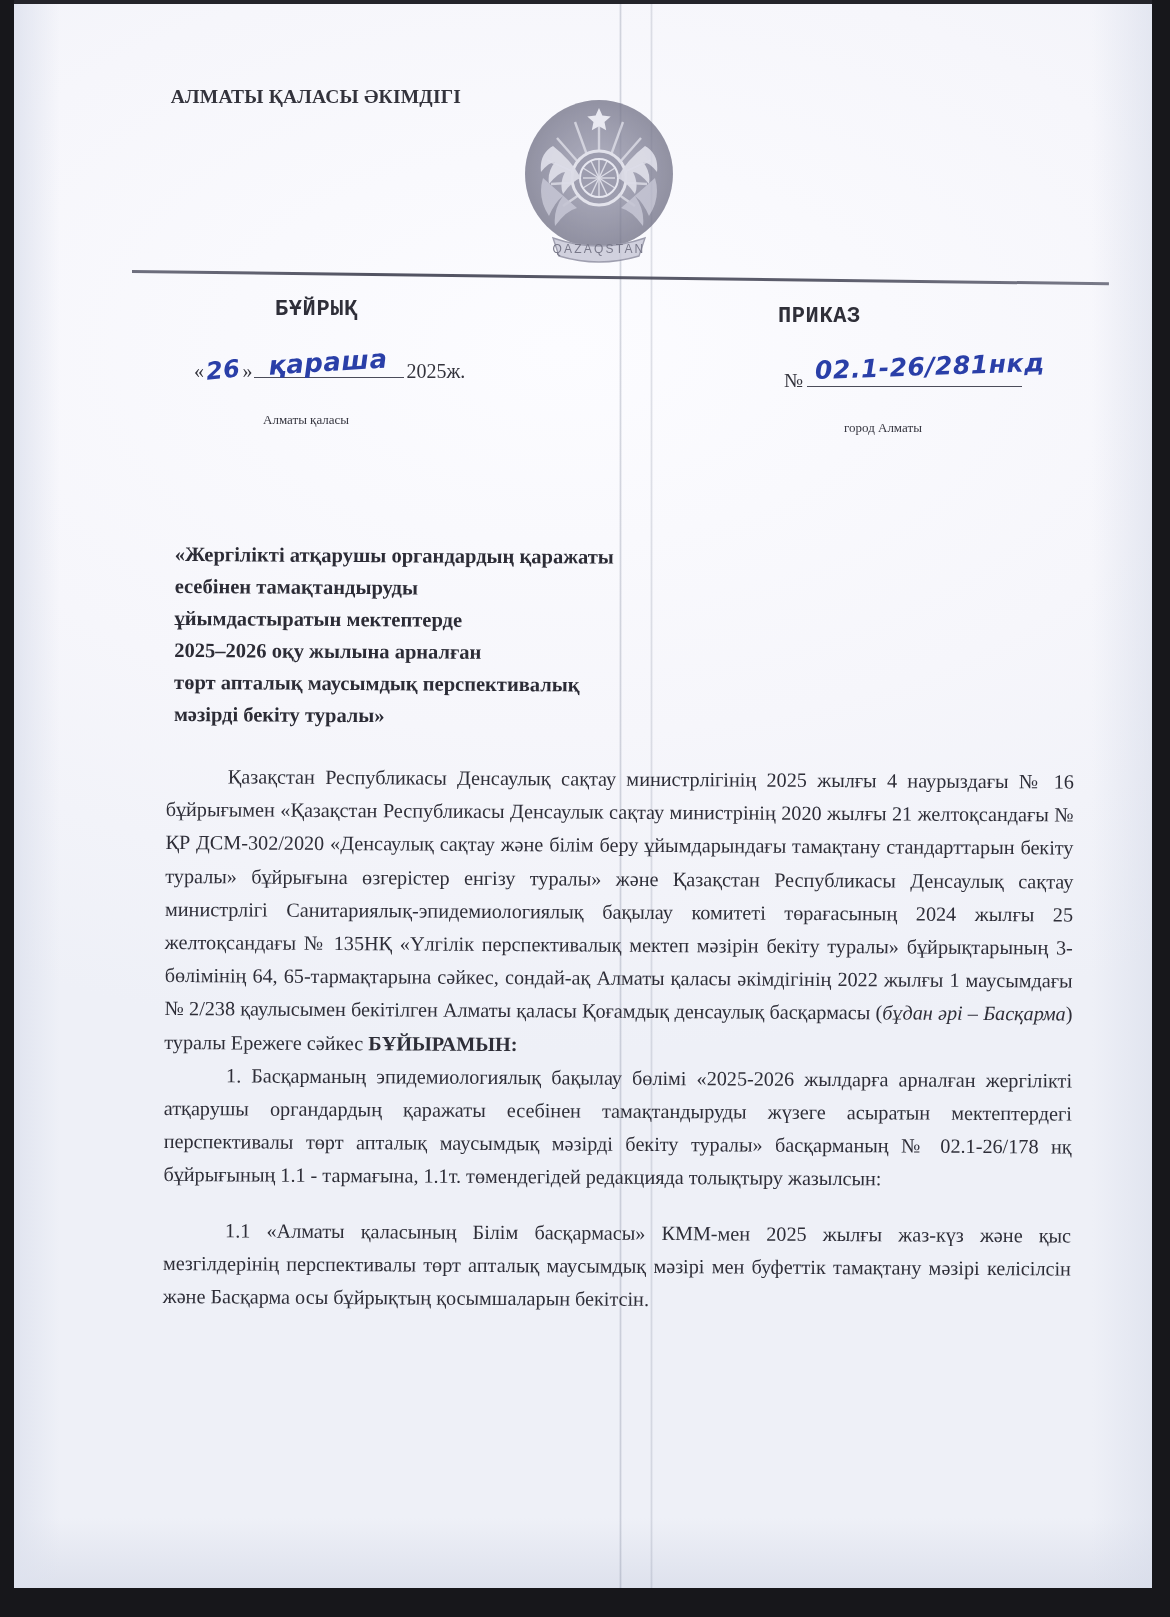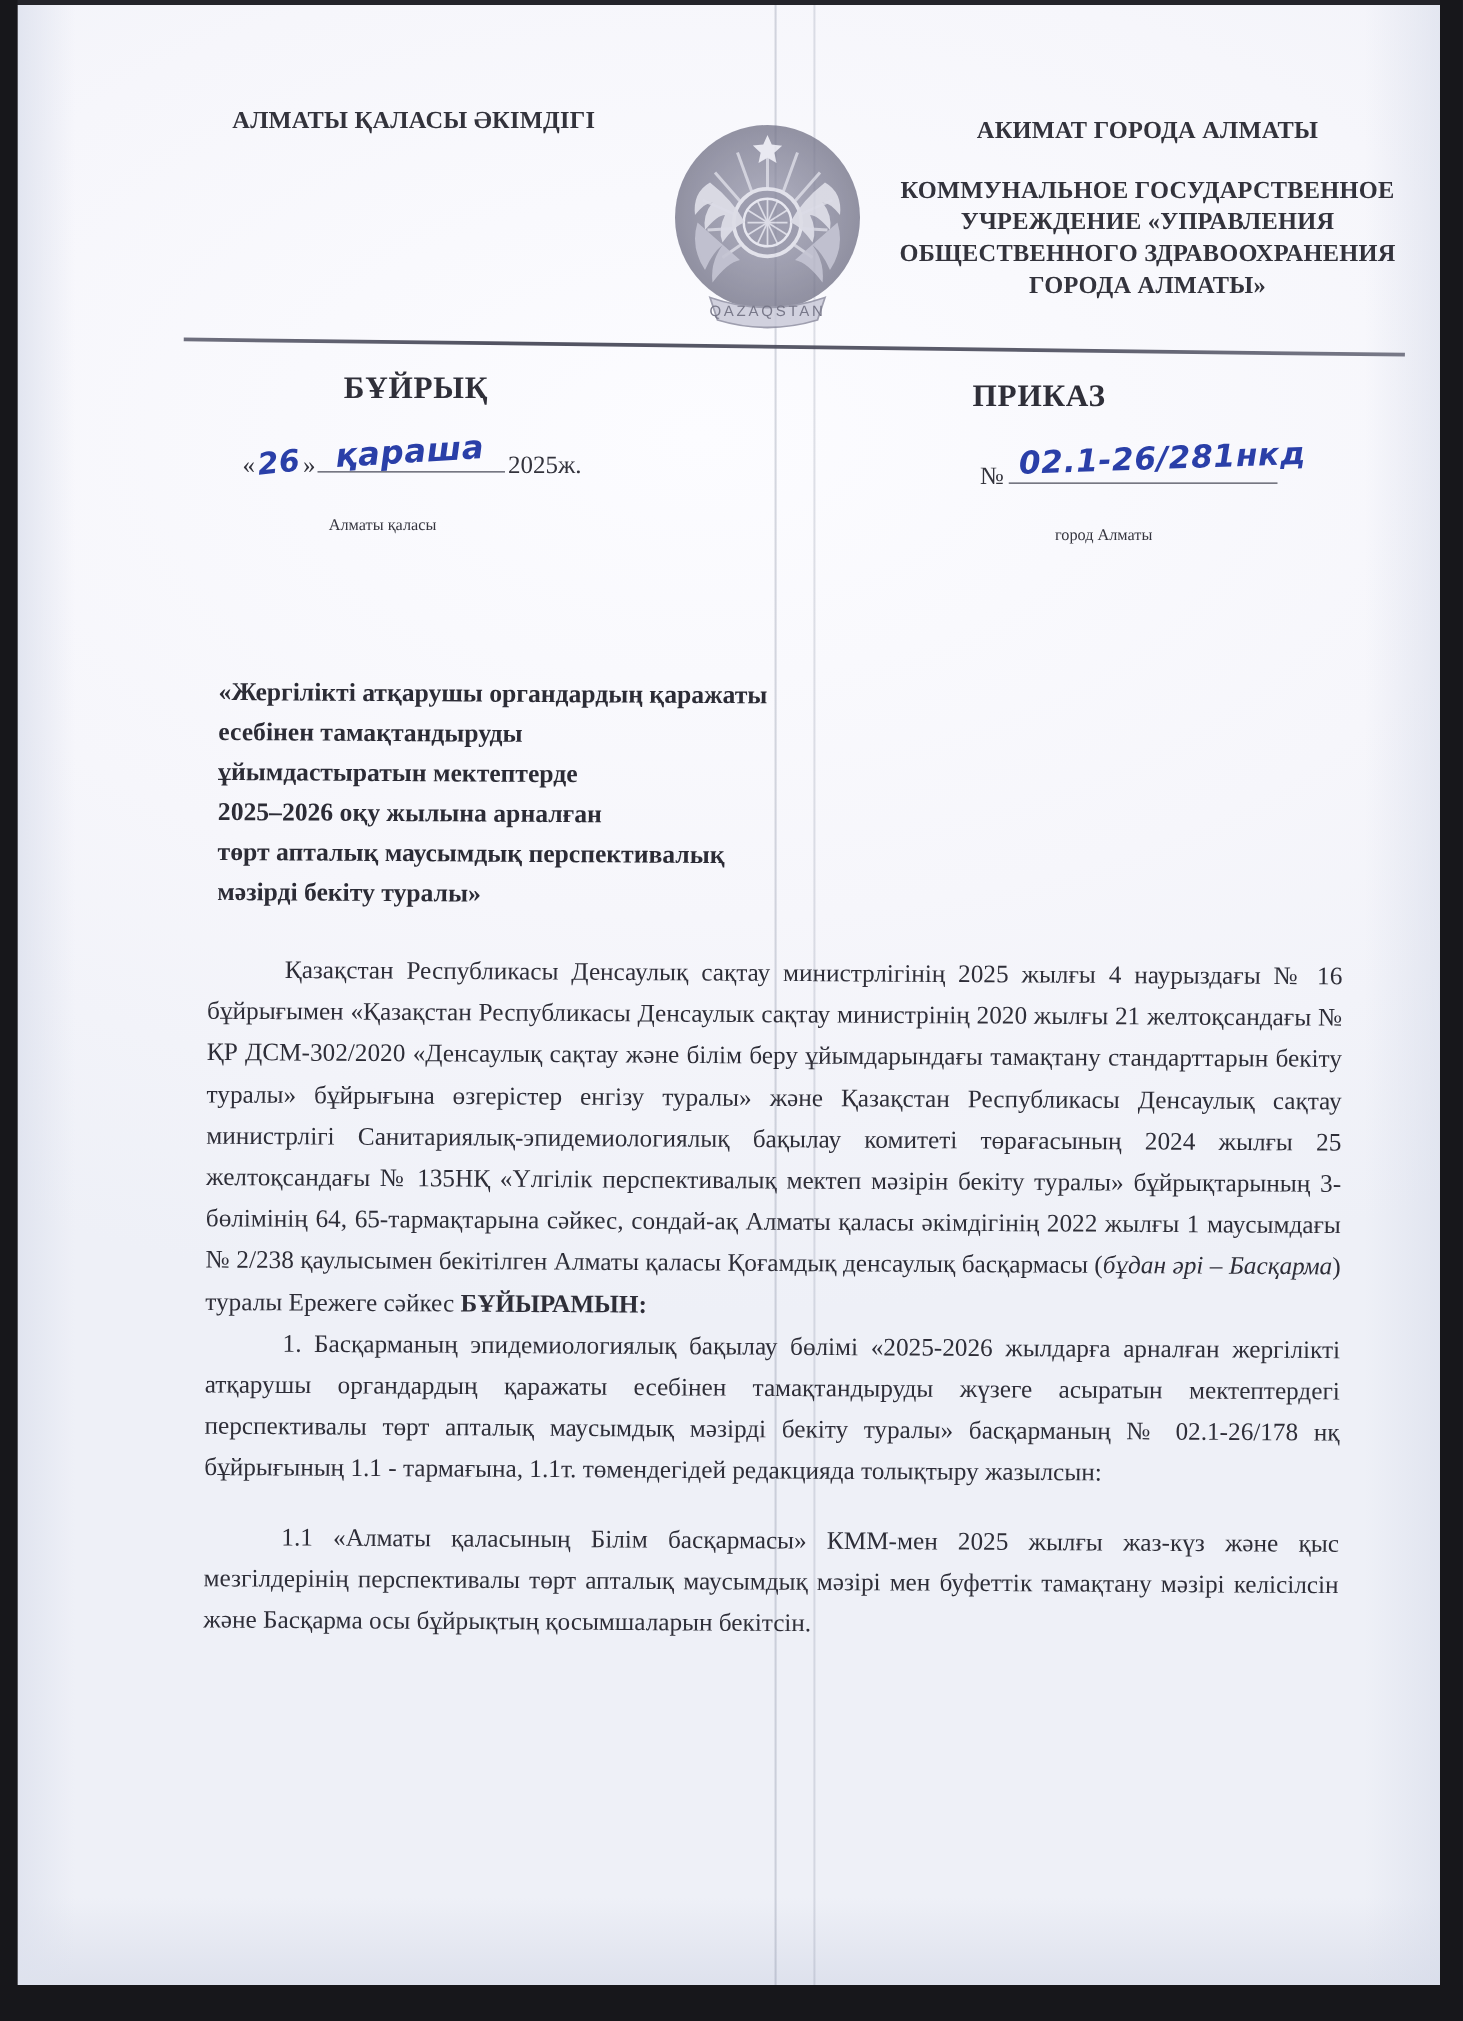--- a/index.html
+++ b/index.html
@@ -40,21 +40,21 @@
   .fold.f2{left:636px;opacity:.75;}
 
   
   .edge{position:absolute;background:#17171b;pointer-events:none;}
   .edge.left{left:0;top:0;width:14px;height:1617px;}
   .edge.right{right:0;top:0;width:18px;height:1617px;}
   .edge.bottom{left:0;bottom:0;width:1170px;height:29px;}
   .edge.topnotch{left:0;top:0;width:1170px;height:4px;background:#24242a;}
 
   
-  .header{position:absolute;left:15px;top:0;width:1138px;height:290px;}
+  .header{position:absolute;left:0;top:0;width:1138px;height:290px;}
   .hdr-col{
     position:absolute;top:84px;
     text-align:center;
     font-weight:bold;
     font-size:19.5px;
     line-height:25.5px;
     letter-spacing:.2px;
     color:#33333c;
   }
   .hdr-col.kk{left:104px;width:396px;}
@@ -70,21 +70,21 @@
   .rule{
     position:absolute;left:118px;top:270px;width:977px;height:3px;
     background:linear-gradient(90deg,#5f6070,#3f4050 25%,#4a4b5b 70%,#6a6b7b);
     transform:rotate(.72deg);transform-origin:left center;
     opacity:.9;
   }
 
   
   .ordblock{position:absolute;left:0;top:292px;width:1138px;height:160px;}
   .ord-word{
-    position:absolute;font-weight:bold;font-size:25px;letter-spacing:.6px;color:#2f2f39;
+    position:absolute;font-weight:bold;font-size:22px;letter-spacing:.6px;color:#2f2f39;font-family:Liberation Mono, monospace;
   }
   .ord-word.kk{left:261px;top:5px;}
   .ord-word.ru{left:764px;top:12px;}
 
   .dateline{position:absolute;left:180px;top:63px;font-size:20px;color:#33333c;
     display:flex;align-items:baseline;gap:2px;}
   .numline{position:absolute;left:770px;top:72px;font-size:20px;color:#33333c;
     display:flex;align-items:baseline;gap:4px;}
 
   .blank-ul{
@@ -187,24 +187,20 @@
         <g fill="#b9b9ca" opacity=".9">
           <path d="M34 92 q-6 20 6 38 q6 -14 14 -20 q-10 14 -8 30 q12 -16 22 -18z"></path>
           <path d="M146 92 q6 20 -6 38 q-6 -14 -14 -20 q10 14 8 30 q-12 -16 -22 -18z"></path>
         </g>
 
         <path d="M44 152 q46 16 92 0 l-6 18 q-40 12 -80 0z" fill="#c9c9d8" stroke="#8b8b9e" stroke-width="1.4"></path>
         <text x="90" y="167" font-size="12" font-family="'Liberation Sans',sans-serif" fill="#5c5c70" text-anchor="middle" letter-spacing="2.2">QAZAQSTAN</text>
       </svg>
     </div>
 
-    <div class="hdr-col ru">
-      <p class="hdr-title">АКИМАТ ГОРОДА АЛМАТЫ</p>
-      <p class="hdr-body">КОММУНАЛЬНОЕ ГОСУДАРСТВЕННОЕ УЧРЕЖДЕНИЕ «УПРАВЛЕНИЯ ОБЩЕСТВЕННОГО ЗДРАВООХРАНЕНИЯ ГОРОДА АЛМАТЫ»</p>
-    </div>
 
     <div class="rule"></div>
   </div>
 
   <div class="ordblock">
 
     <div class="ord-word kk">БҰЙРЫҚ</div>
     <div class="ord-word ru">ПРИКАЗ</div>
 
     <div class="dateline">

